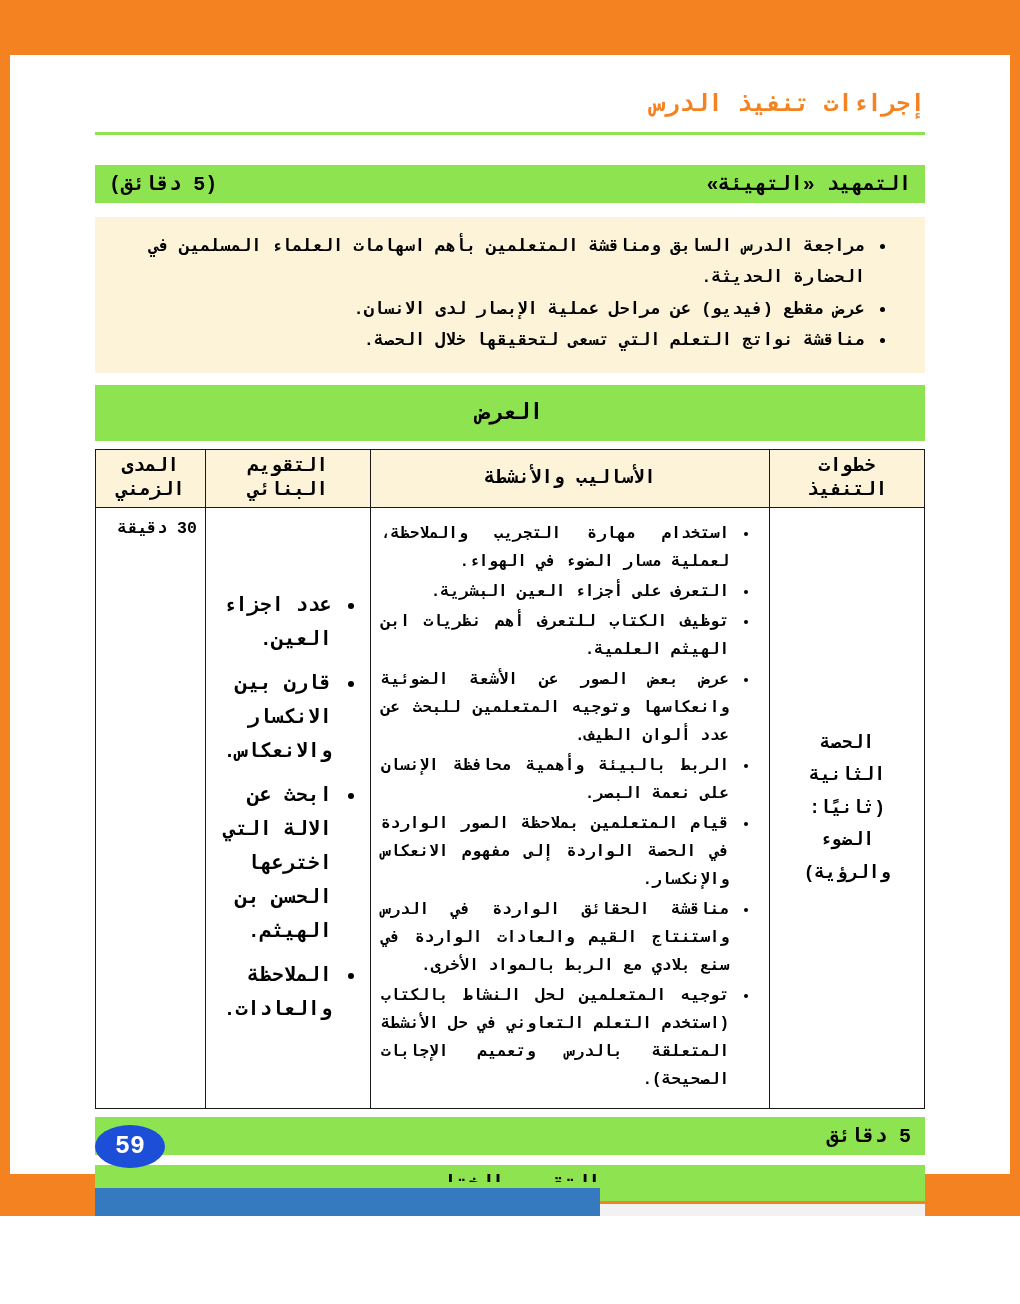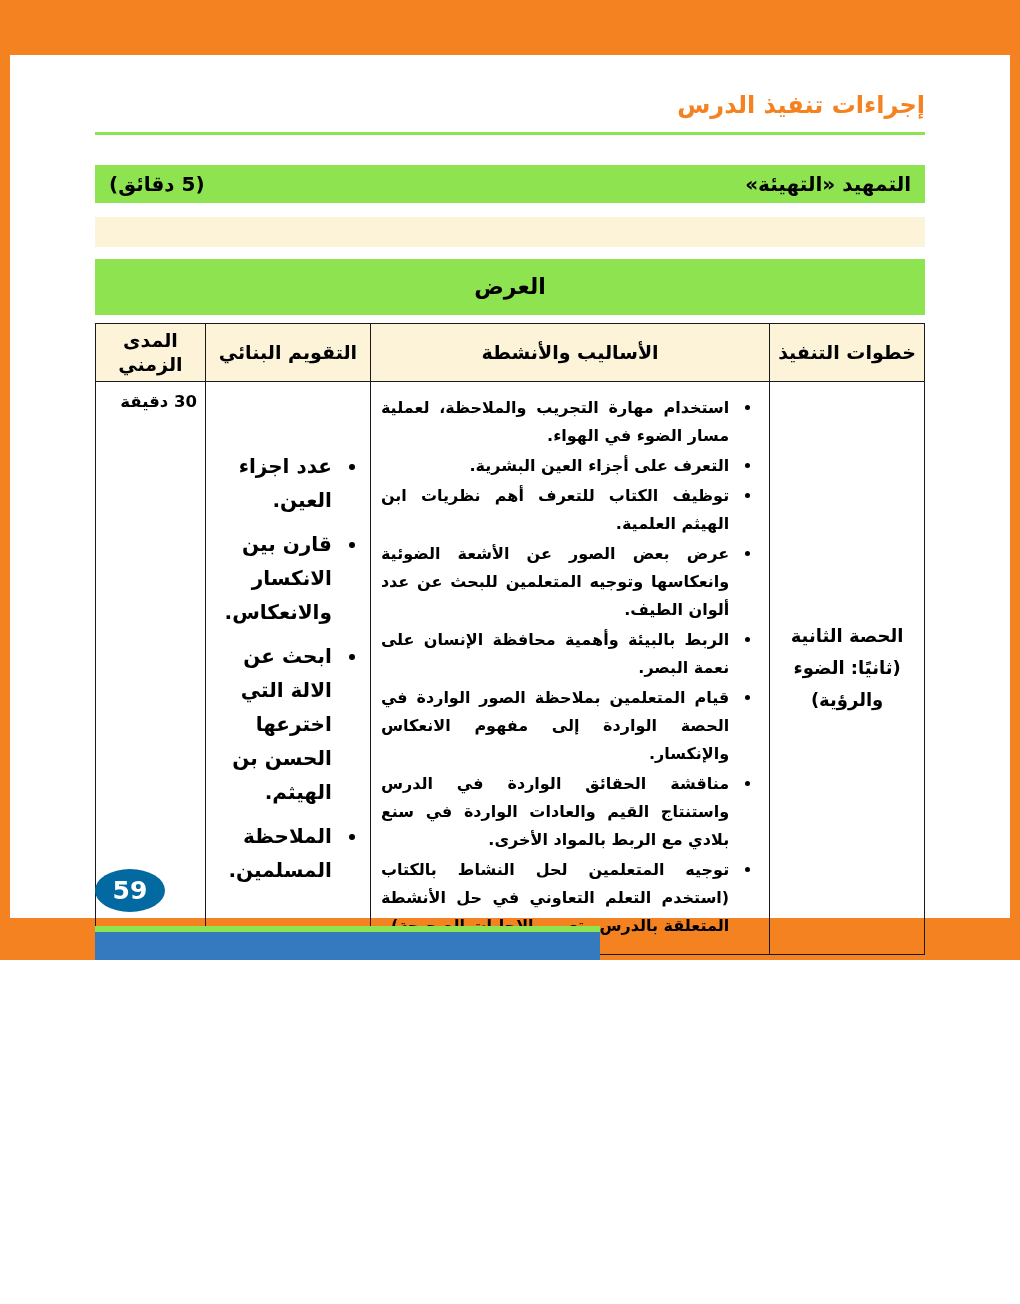--- a/index.html
+++ b/index.html
@@ -1,21 +1,21 @@
 <!DOCTYPE html>
 <html lang="ar" dir="rtl"><head>
 <meta charset="utf-8">
 <style>
   * { margin:0; padding:0; box-sizing:border-box; }
   html,body { background:#fff; }
   body { font-family:"DejaVu Sans", sans-serif; }
 
   .page {
-    position:relative; width:1020px; height:960px;
-    background:#ffffff; overflow:hidden; margin:0 auto;
+    position:relative; width:1020px; height:1216px;
+    background:#ffffff; overflow:hidden; margin:0 auto;font-family:Liberation Mono, monospace;
   }
 
   
   .frame { position:absolute; background:#F58220; z-index:1; }
   .frame-top    { top:0; left:0; right:0; height:55px; }
   .frame-bottom { bottom:0; left:0; right:0; height:42px; }
   .frame-left   { top:0; bottom:0; left:0; width:10px; }
   .frame-right  { top:0; bottom:0; right:0; width:10px; }
 
   .content {
@@ -73,21 +73,21 @@
   td.cell-methods ul { font-size:16px; line-height:1.75; padding-right:24px; }
   td.cell-methods li { text-align:justify; margin-bottom:2px; }
   td.cell-formative { vertical-align:middle; padding:10px 8px; }
   td.cell-formative ul { font-size:20px; line-height:1.7; padding-right:26px; }
   td.cell-formative li { margin-bottom:10px; }
   td.cell-formative li:last-child { margin-bottom:0; }
   td.cell-duration { vertical-align:top; text-align:right; font-size:16.5px; padding:10px 8px; }
 
   .page-number {
     position:absolute; left:95px; bottom:48px; width:70px; height:43px;
-    background:#0369a1; border-radius:50%;
+    background:#1d4ed8; border-radius:50%;
     color:#fff; font-size:25px; font-weight:700;
     display:flex; align-items:center; justify-content:center; z-index:3;
   }
 
   .footer-blue {
     position:absolute; left:95px; bottom:0; width:505px; height:34px;
     background:#3579BE; border-top:6px solid #8DE350; z-index:4;
   }
 </style>
 </head>
@@ -104,20 +104,25 @@
 
     <h1 class="doc-title">إجراءات تنفيذ الدرس</h1>
     <div class="title-rule"></div>
 
     <div class="bar bar-split bar-warmup">
       <span>التمهيد  «التهيئة»</span>
       <span>(5 دقائق)</span>
     </div>
 
     <div class="cream-box">
+      <ul class="dots">
+          <li>مراجعة الدرس السابق ومناقشة المتعلمين بأهم اسهامات العلماء المسلمين في الحضارة الحديثة.</li>
+          <li>عرض مقطع (فيديو) عن مراحل عملية الإبصار لدى الانسان.</li>
+          <li>مناقشة نواتج التعلم التي تسعى لتحقيقها خلال الحصة.</li>
+        </ul>
     </div>
 
     <div class="bar bar-center bar-presentation">
       <span>العرض</span>
     </div>
 
     <table class="lesson">
       <thead>
         <tr>
           <th class="col-steps">خطوات التنفيذ</th>
@@ -139,21 +144,21 @@
                 <li>قيام المتعلمين بملاحظة الصور الواردة في الحصة الواردة إلى مفهوم الانعكاس والإنكسار.</li>
                 <li>مناقشة الحقائق الواردة في الدرس واستنتاج القيم والعادات الواردة في سنع بلادي مع الربط بالمواد الأخرى.</li>
                 <li>توجيه المتعلمين لحل النشاط بالكتاب (استخدم التعلم التعاوني في حل الأنشطة المتعلقة بالدرس وتعميم الإجابات الصحيحة).</li>
               </ul>
           </td>
           <td class="cell-formative">
             <ul class="dots">
                 <li>عدد اجزاء العين.</li>
                 <li>قارن بين الانكسار والانعكاس.</li>
                 <li>ابحث عن الالة التي اخترعها الحسن بن الهيثم.</li>
-                <li>الملاحظة المسلمين.</li>
+                <li>الملاحظة والعادات.</li>
               </ul>
           </td>
           <td class="cell-duration">30 دقيقة</td>
         </tr>
       </tbody>
     </table>
 
     <div class="bar bar-split bar-closure">
       <span>5 دقائق</span>
     </div>

